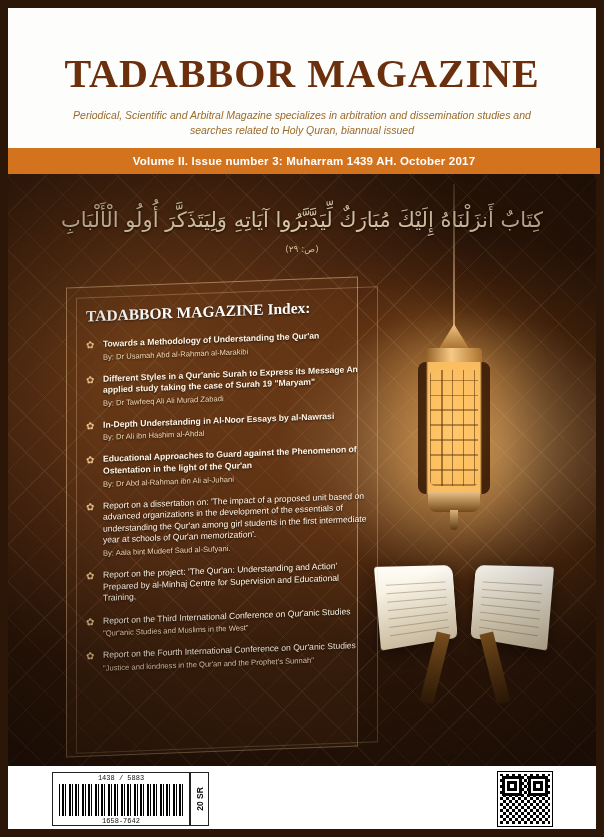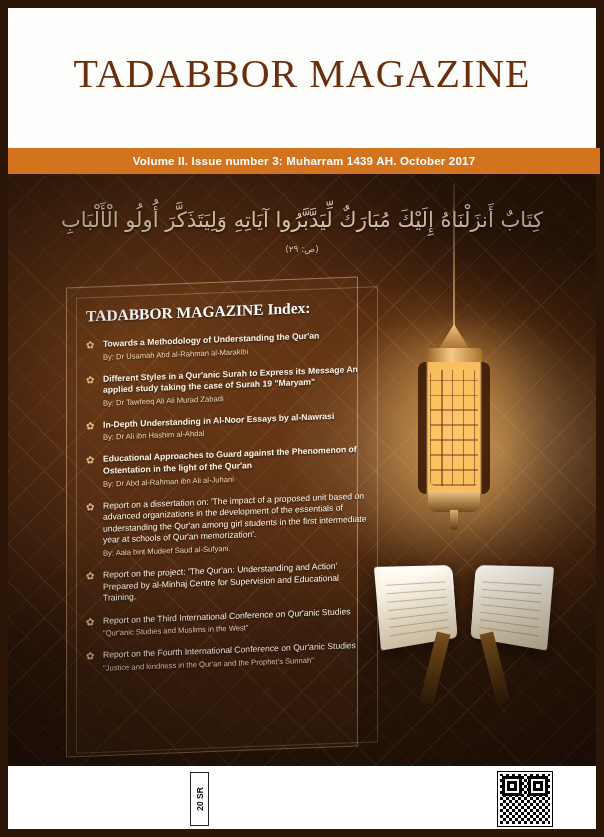--- a/index.html
+++ b/index.html
@@ -33,21 +33,21 @@
     background: #fdfdfb;
     overflow: hidden;
   }
   .masthead-title {
     position: absolute;
     top: 42px;
     left: 0;
     width: 100%;
     text-align: center;
     font-family: "Liberation Serif", serif;
-    font-weight: normal;
+    font-weight: bold;
     font-size: 40px;
     letter-spacing: 1px;
     color: #6b2f0d;
   }
   .masthead-sub {
     position: absolute;
     top: 100px;
     left: 56px;
     width: 476px;
     text-align: center;
@@ -374,20 +374,21 @@
   .qrcode::after  { right: 2px; top: 2px; }
 </style>
 </head>
 <body>
 
 <div class="page">
   <div class="outer-frame"></div>
 
   <div class="masthead">
     <div class="masthead-title">TADABBOR MAGAZINE</div>
+    <div class="masthead-sub">Periodical, Scientific and Arbitral Magazine specializes in arbitration and dissemination studies and searches related to Holy Quran, biannual issued</div>
   </div>
 
   <div class="issue-bar">Volume II. Issue number 3: Muharram 1439 AH. October 2017</div>
 
   <div class="cover-art">
     <div class="pattern"></div>
 
     <div class="ayah">كِتَابٌ أَنزَلْنَاهُ إِلَيْكَ مُبَارَكٌ لِّيَدَّبَّرُوا آيَاتِهِ وَلِيَتَذَكَّرَ أُولُو الْأَلْبَابِ</div>
     <div class="ayah-ref">(ص: ٢٩)</div>
 
@@ -462,18 +463,23 @@
         <span class="bullet">✿</span>
         <div class="etitle">Report on the Fourth International Conference on Qur'anic Studies</div>
         <div class="eauth">"Justice and kindness in the Qur'an and the Prophet's Sunnah"</div>
       </div>
     </div>
 
     <div class="vignette"></div>
   </div>
 
   <div class="footer">
+    <div class="barcode">
+      <div class="num-top">1438 / 5883</div>
+      <div class="bars"></div>
+      <div class="num-bot">1658-7642</div>
+    </div>
     <div class="price-box">
       <span>20 SR</span>
     </div>
     <div class="qrcode"></div>
   </div>
 </div>
 
 </body></html>

